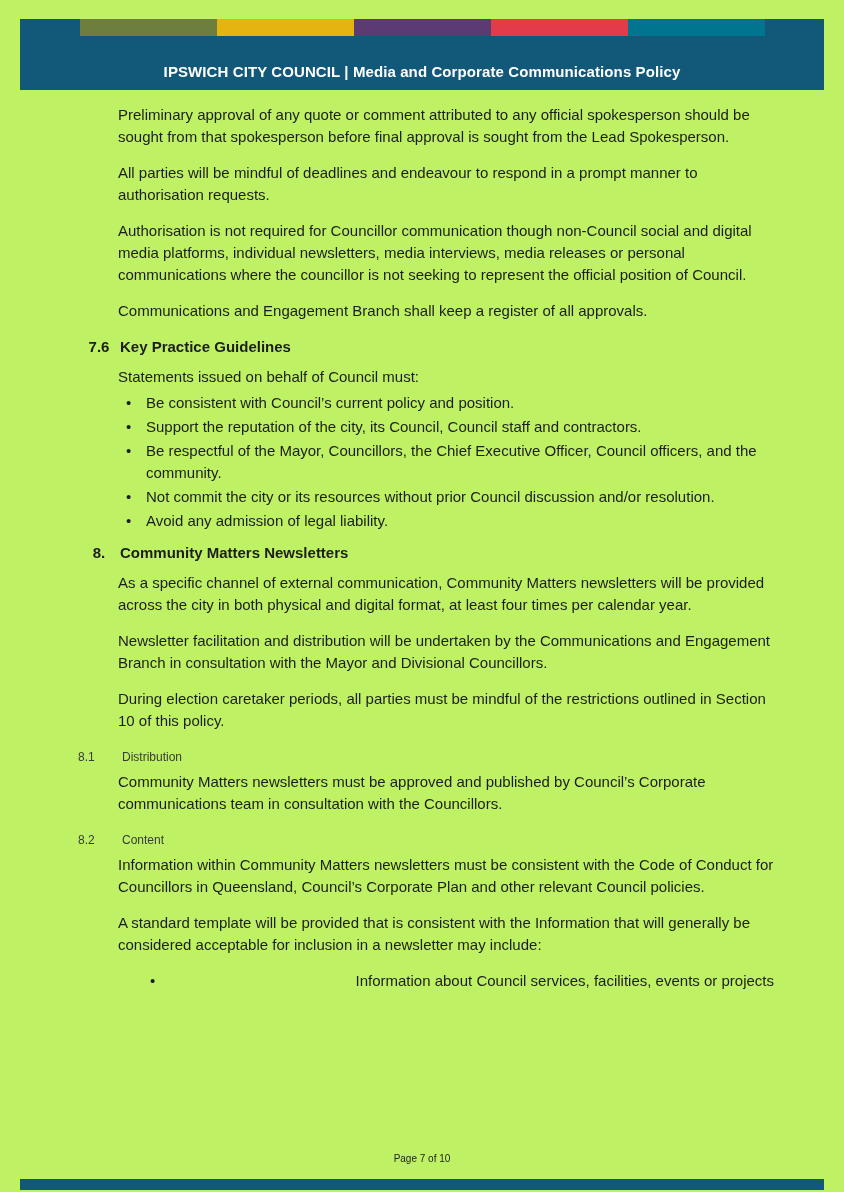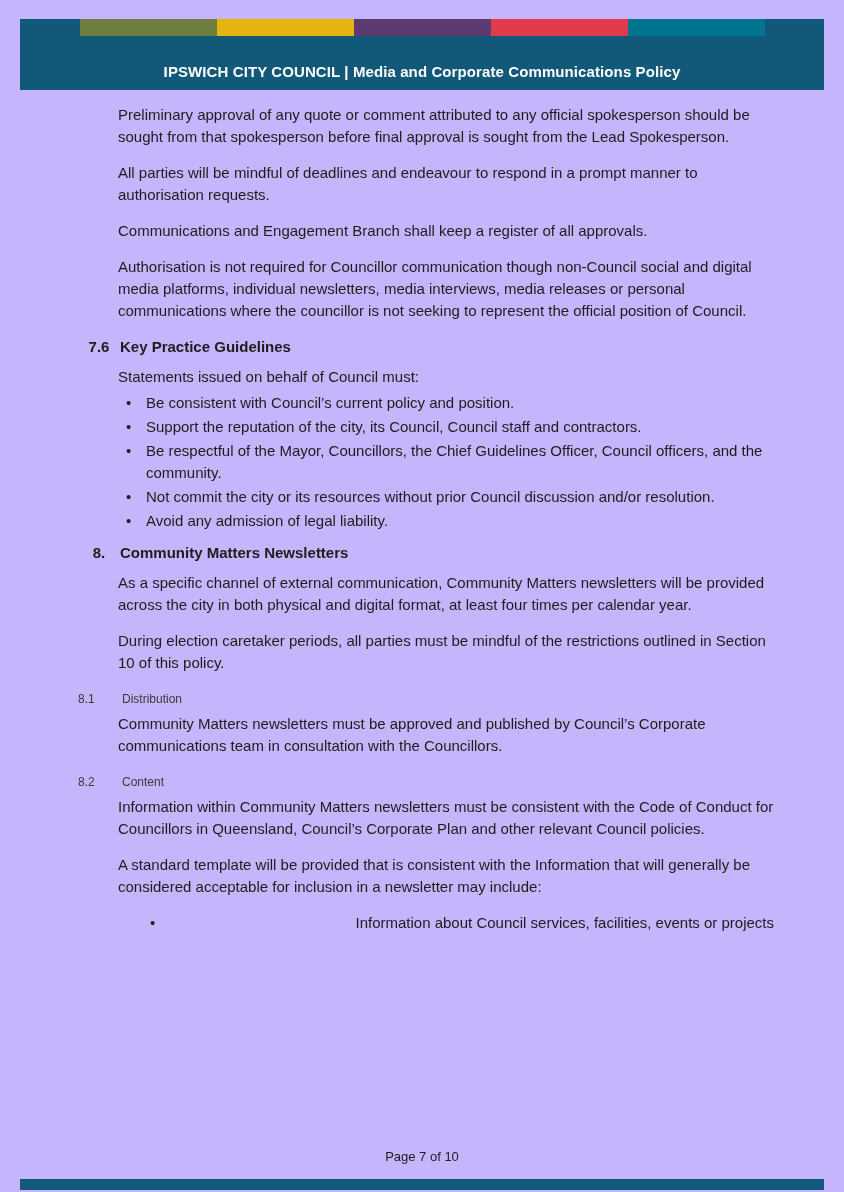--- a/index.html
+++ b/index.html
@@ -1,21 +1,21 @@
 <!DOCTYPE html>
 <html><head>
 <meta charset="utf-8">
 <style>
   * { margin: 0; padding: 0; box-sizing: border-box; }
   html, body { background: #ffffff; }
   .page {
     position: relative;
     width: 844px;
     height: 1192px;
-    background: #c4b5fd;
+    background: #bef264;
     font-family: "Liberation Sans", "DejaVu Sans", sans-serif;
     color: #1d1d1d;
     overflow: hidden;
     margin: 0 auto;
   }
 
   
   .header-bar {
     position: absolute;
     top: 19px; left: 20px; right: 20px;
@@ -96,21 +96,21 @@
     font-size: 15px;
   }
   ul.bullet-list.deep { padding-left: 28px; margin-bottom: 0; text-align: right; }
 
   
   .footer-page {
     position: absolute;
     left: 0; right: 0;
     bottom: 28px;
     text-align: center;
-    font-size: 13px;
+    font-size: 10px;
     color: #1d1d1d;
   }
   .footer-bar {
     position: absolute;
     left: 20px; right: 20px;
     bottom: 2px;
     height: 11px;
     background: #125878;
   }
 </style>
@@ -129,46 +129,47 @@
     </div>
     <div class="header-title">IPSWICH CITY COUNCIL | Media and Corporate Communications Policy</div>
   </div>
 
   <div class="content">
 
     <p class="para">Preliminary approval of any quote or comment attributed to any official spokesperson should be sought from that spokesperson before final approval is sought from the Lead Spokesperson.</p>
 
     <p class="para">All parties will be mindful of deadlines and endeavour to respond in a prompt manner to authorisation requests.</p>
 
+    <p class="para">Authorisation is not required for Councillor communication though non-Council social and digital media platforms, individual newsletters, media interviews, media releases or personal communications where the councillor is not seeking to represent the official position of Council.</p>
+
     <p class="para">Communications and Engagement Branch shall keep a register of all approvals.</p>
-
-    <p class="para">Authorisation is not required for Councillor communication though non-Council social and digital media platforms, individual newsletters, media interviews, media releases or personal communications where the councillor is not seeking to represent the official position of Council.</p>
 
     <div class="sec-heading">
       <span class="sec-num">7.6</span>
       <span class="sec-label">Key Practice Guidelines</span>
     </div>
 
     <p class="para tight">Statements issued on behalf of Council must:</p>
 
     <ul class="bullet-list">
       <li>Be consistent with Council’s current policy and position.</li>
       <li>Support the reputation of the city, its Council, Council staff and contractors.</li>
-      <li>Be respectful of the Mayor, Councillors, the Chief Guidelines Officer, Council officers, and the community.</li>
+      <li>Be respectful of the Mayor, Councillors, the Chief Executive Officer, Council officers, and the community.</li>
       <li>Not commit the city or its resources without prior Council discussion and/or resolution.</li>
       <li>Avoid any admission of legal liability.</li>
     </ul>
 
     <div class="sec-heading">
       <span class="sec-num">8.</span>
       <span class="sec-label">Community Matters Newsletters</span>
     </div>
 
     <p class="para">As a specific channel of external communication, Community Matters newsletters will be provided across the city in both physical and digital format, at least four times per calendar year.</p>
 
+    <p class="para">Newsletter facilitation and distribution will be undertaken by the Communications and Engagement Branch in consultation with the Mayor and Divisional Councillors.</p>
 
     <p class="para">During election caretaker periods, all parties must be mindful of the restrictions outlined in Section 10 of this policy.</p>
 
     <div class="sub-heading">
       <span class="sec-num">8.1</span>
       <span class="sec-label">Distribution</span>
     </div>
 
     <p class="para">Community Matters newsletters must be approved and published by Council’s Corporate communications team in consultation with the Councillors.</p>
 

